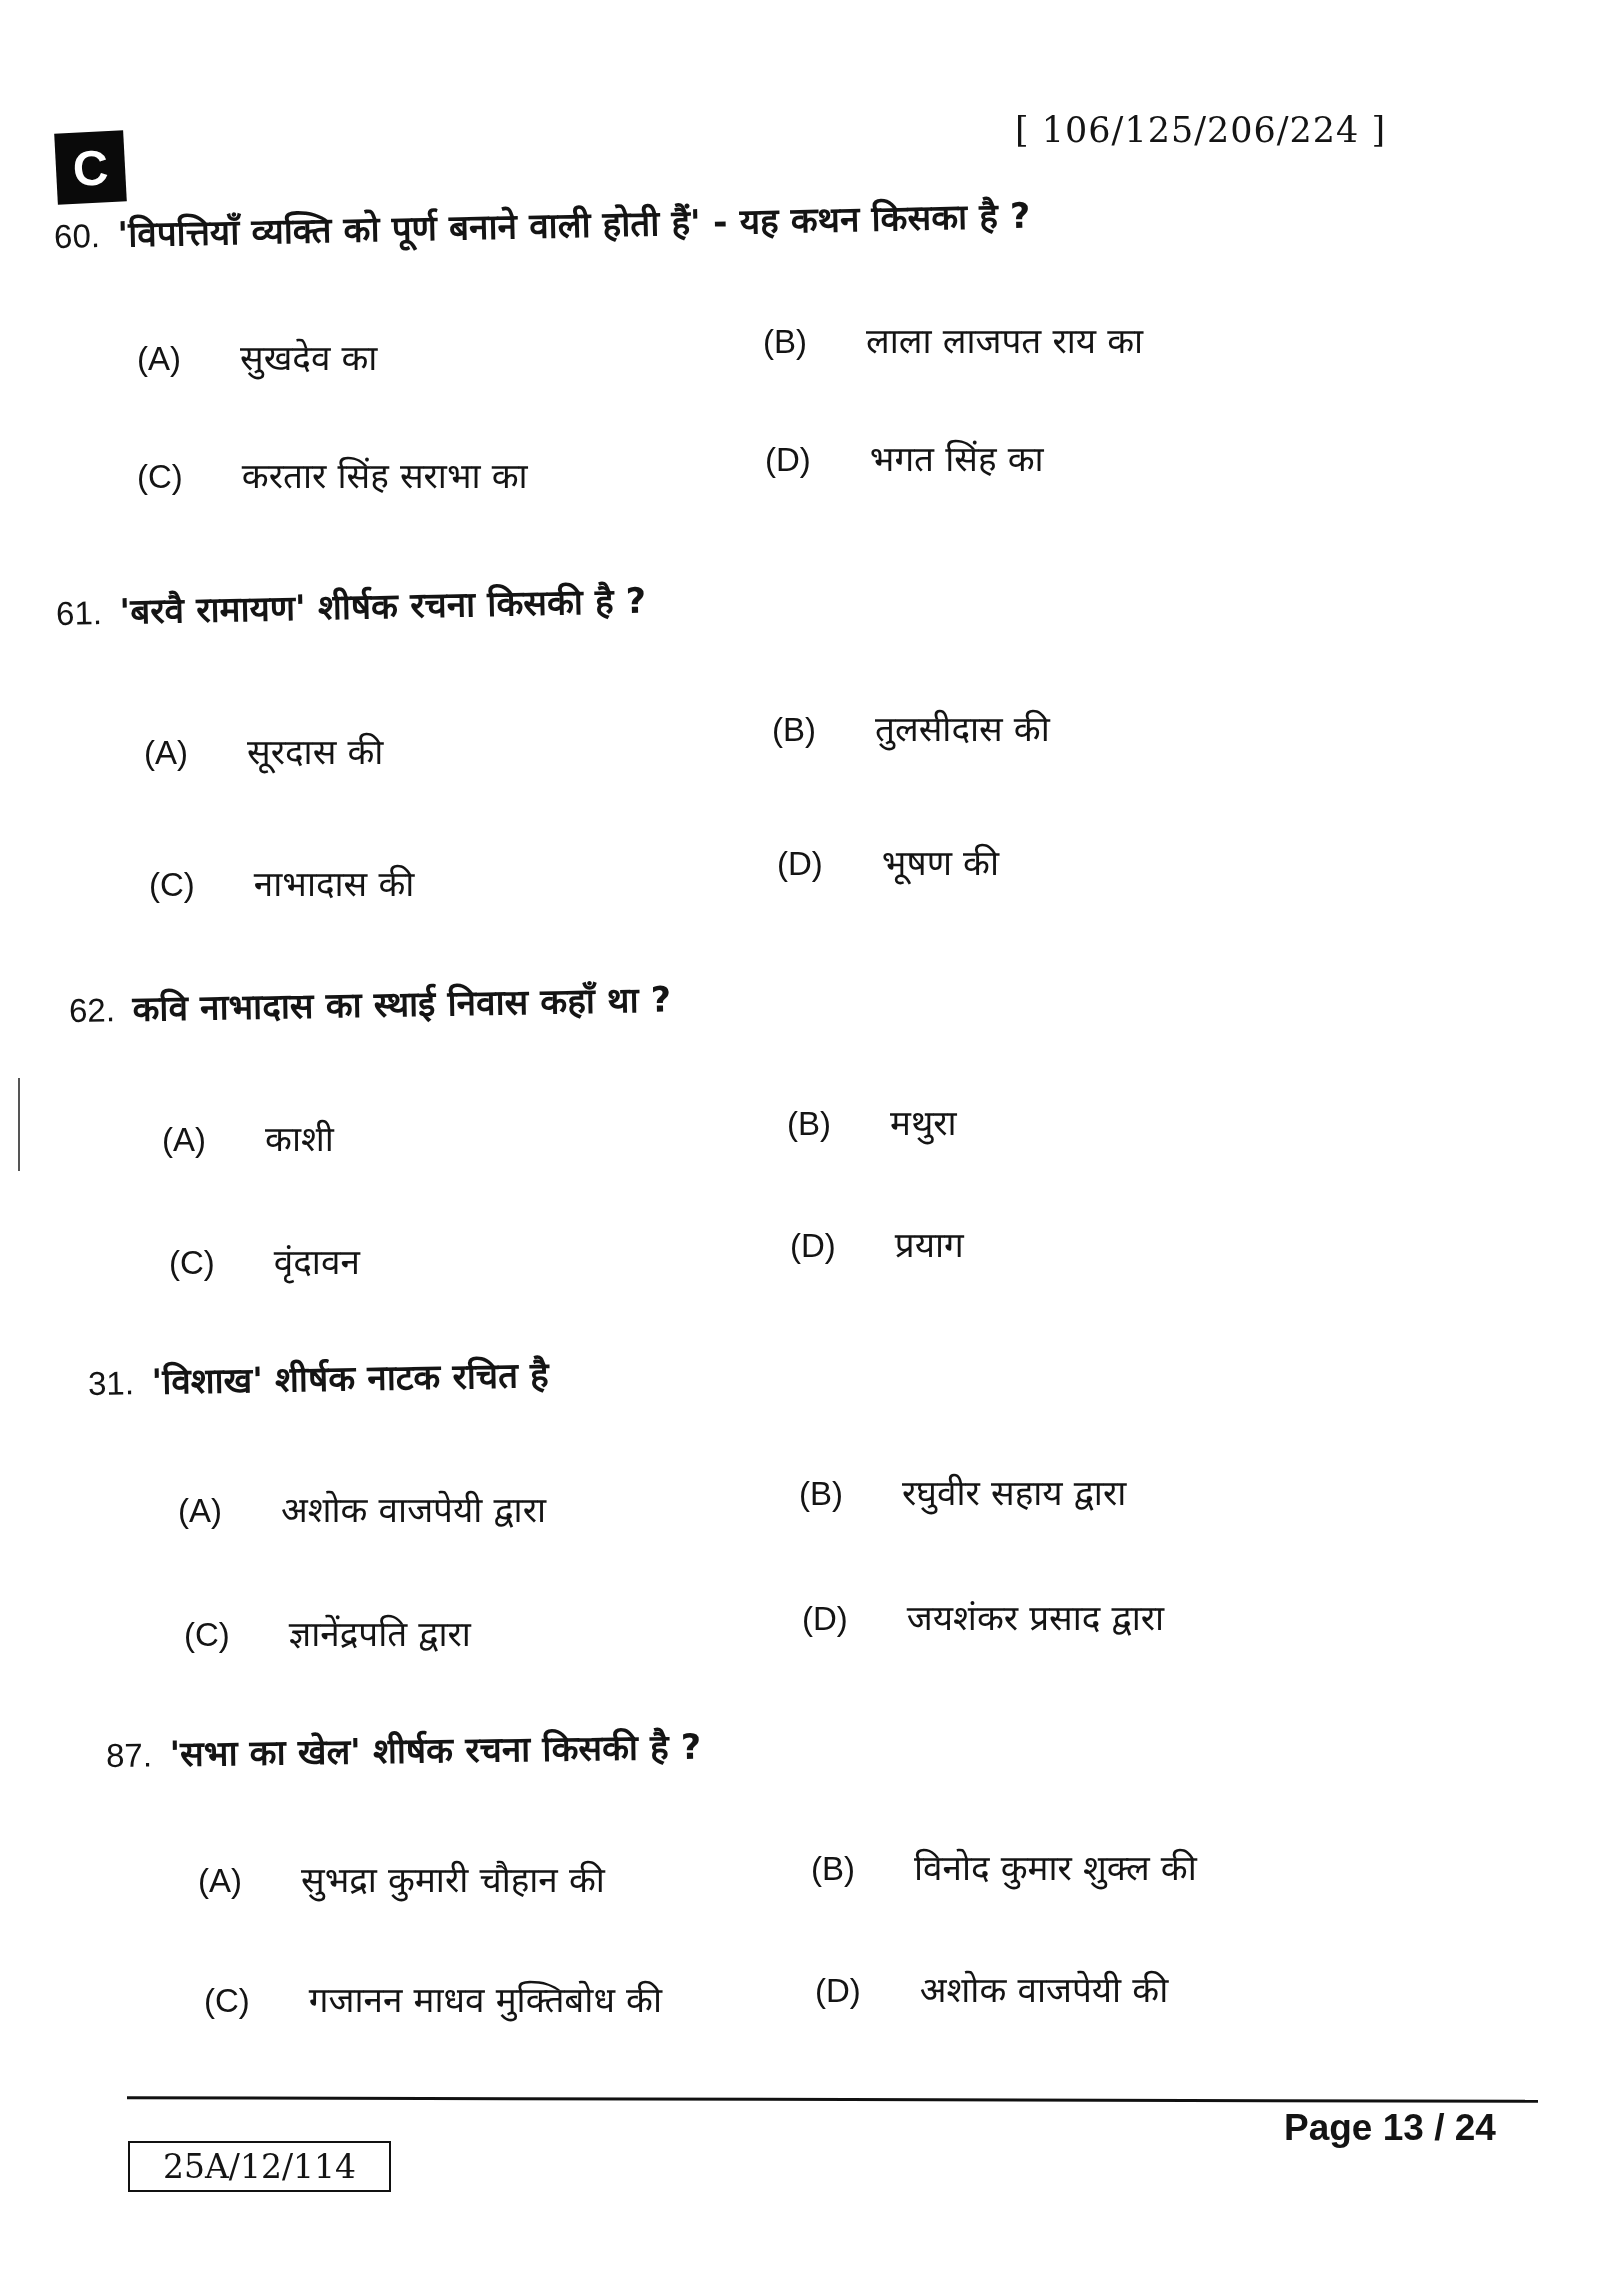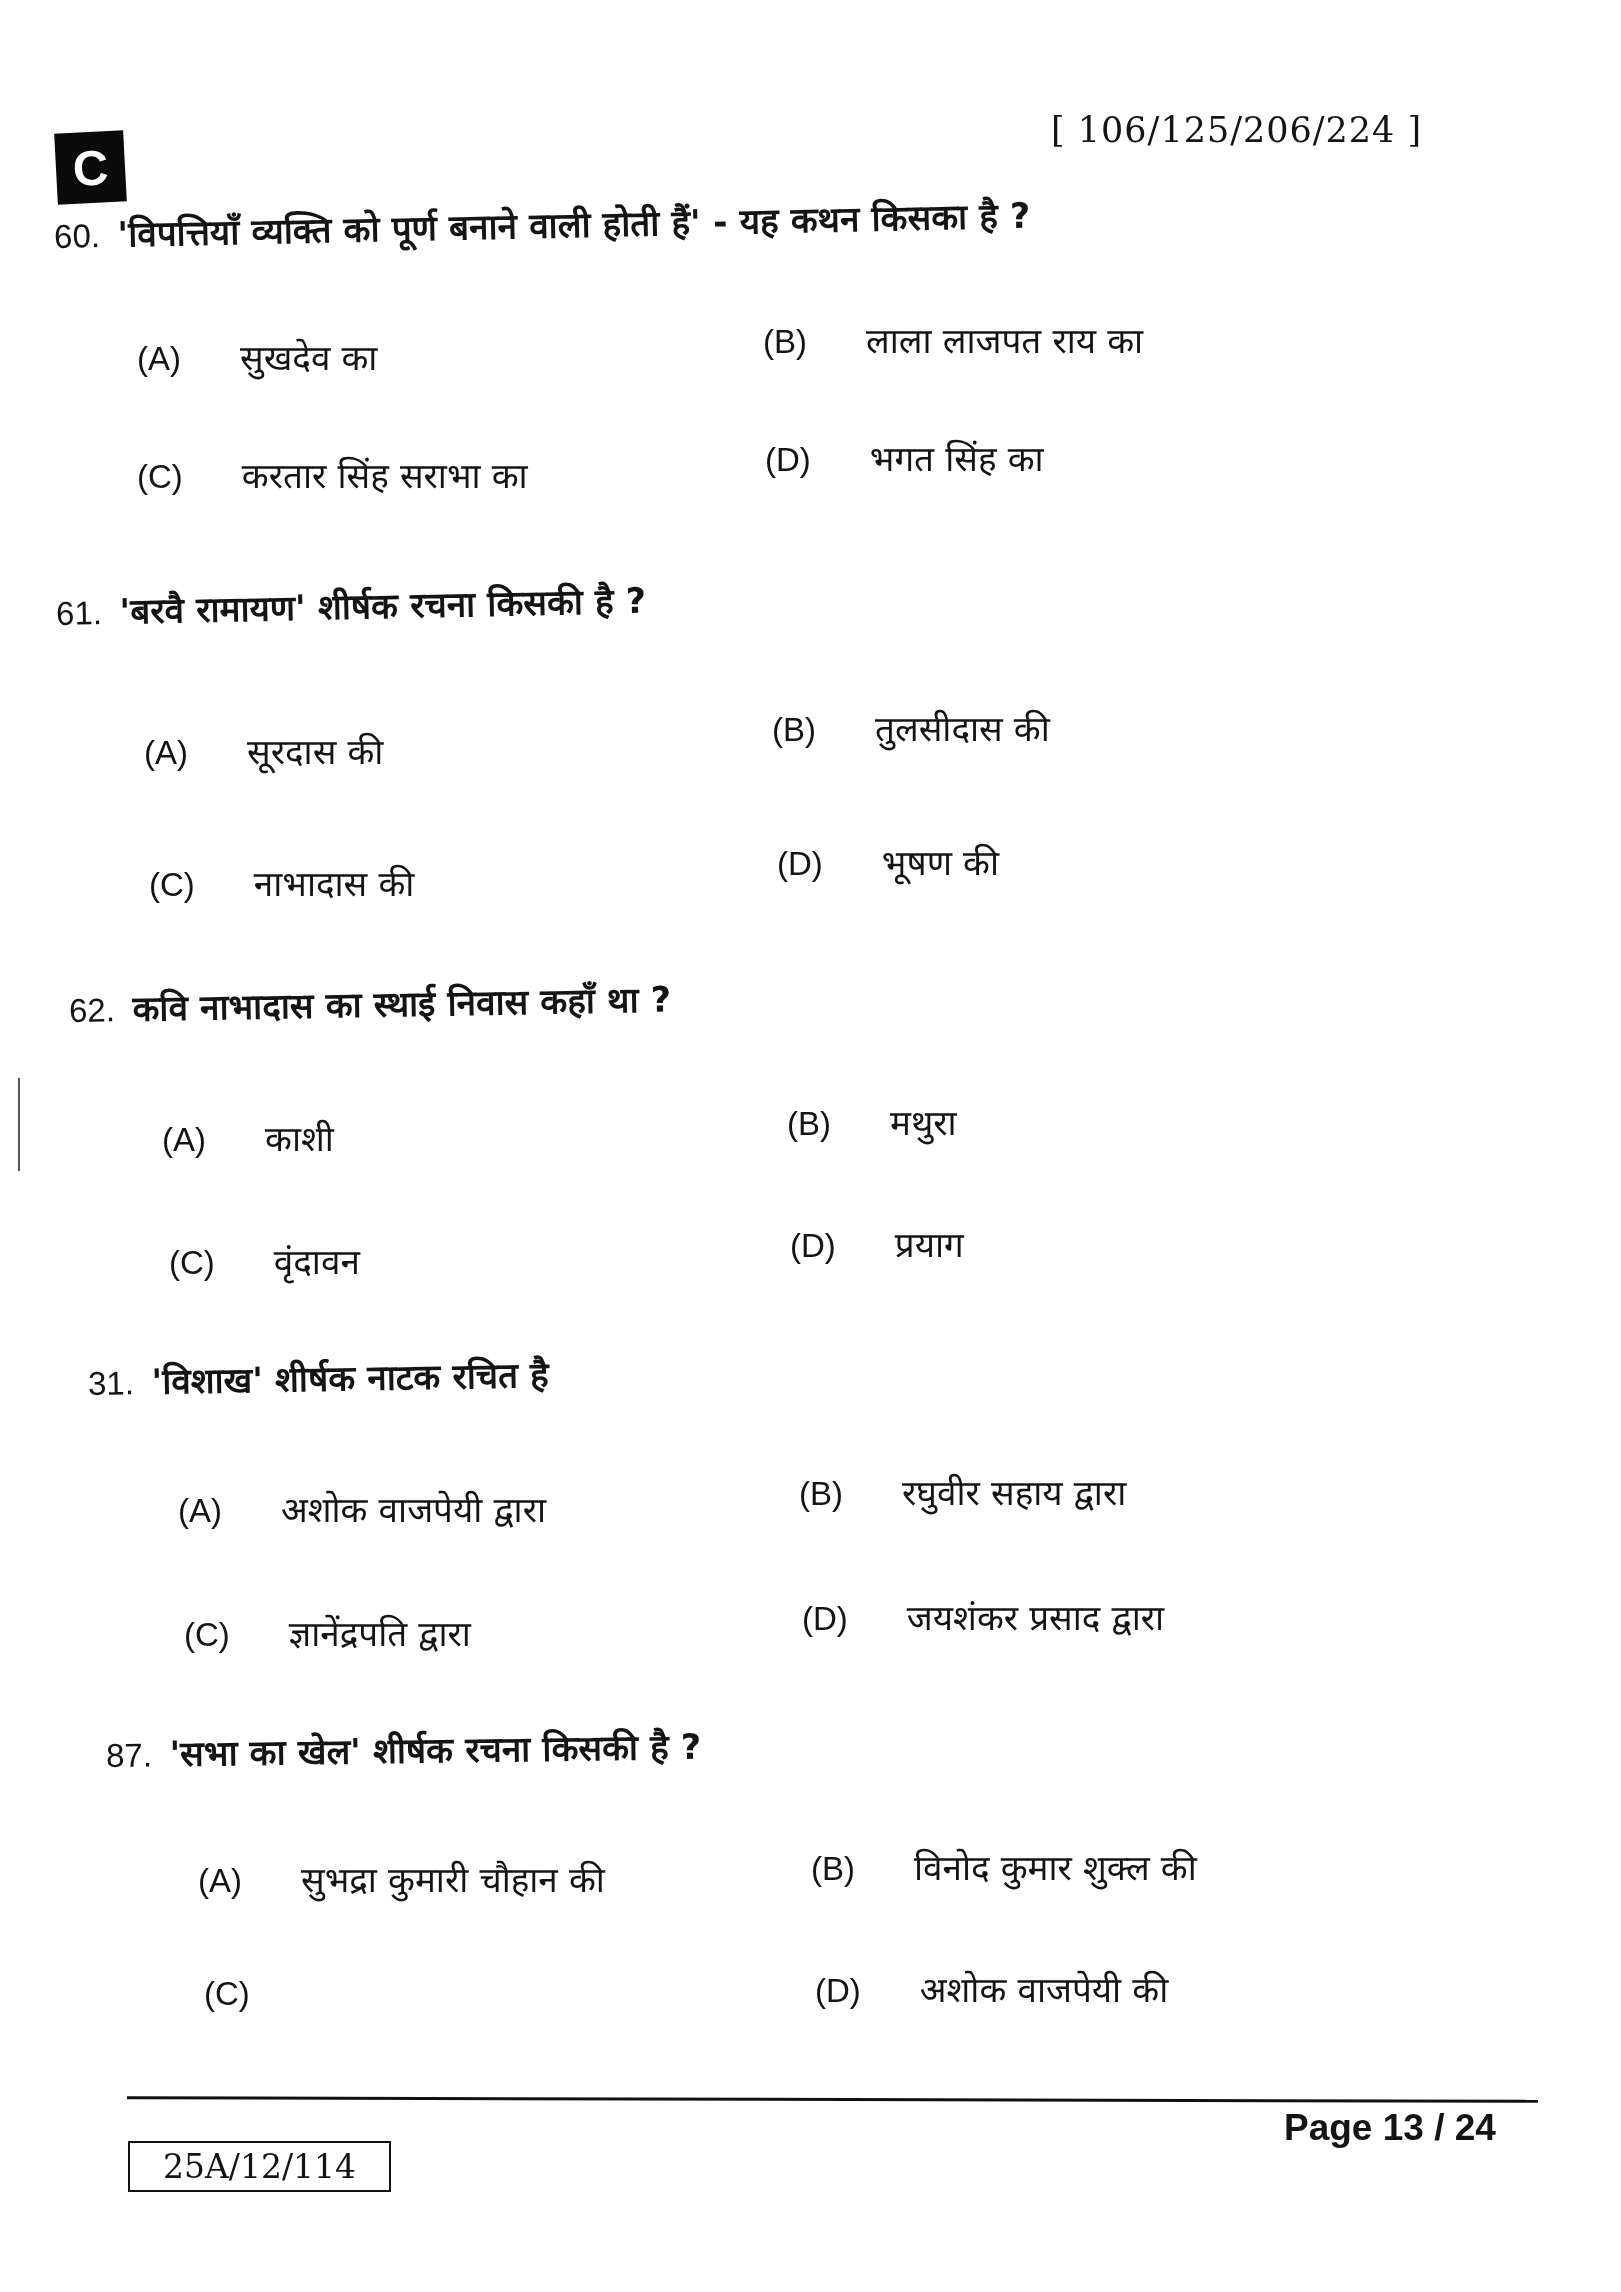--- a/index.html
+++ b/index.html
@@ -2,21 +2,21 @@
 <html><head>
 <meta charset="utf-8">
 <style>
   html, body { margin:0; padding:0; background:#ffffff; }
   body { width:1621px; height:2293px; position:relative; overflow:hidden;
          font-family:"DejaVu Sans", sans-serif; color:#141414; }
   .abs { position:absolute; }
   .badge { left:56px; top:132px; width:69px; height:71px; background:#0a0a0a; color:#fff;
            font-family:"Liberation Sans", sans-serif; font-weight:bold; font-size:49px;
            display:flex; align-items:center; justify-content:center; transform:rotate(-3deg); }
-  .code { left:1051px; top:110px; font-family:"DejaVu Serif", serif; font-size:35px; letter-spacing:1px; }
+  .code { left:1015px; top:110px; font-family:"DejaVu Serif", serif; font-size:35px; letter-spacing:1px; }
   .qnum { font-family:"Liberation Sans", sans-serif; font-size:33px; }
   .qtext { font-size:35px; font-weight:bold; }
   .opt-label { font-family:"Liberation Sans", sans-serif; font-size:33px; }
   .opt-text { font-size:35px; font-weight:normal; }
   .question { position:absolute; left:0; top:0; width:1621px; }
   .qline { position:absolute; display:flex; align-items:baseline; gap:17.6px; white-space:nowrap; }
   .opt { position:absolute; display:flex; align-items:baseline; gap:59px; white-space:nowrap; }
   .rule { left:127px; top:2098px; width:1411px; height:2.9px; background:#111; transform:rotate(0.15deg); }
   .footbox { left:128px; top:2104px; width:263px; height:51px; border:2.9px solid #111;
              font-family:"DejaVu Serif", serif; font-size:33px; display:flex; align-items:center;
@@ -131,20 +131,21 @@
   <div class="opt" style="left:198px;top:1855px;">
     <span class="opt-label">(A)</span>
     <span class="opt-text">सुभद्रा कुमारी चौहान की</span>
   </div>
   <div class="opt" style="left:811px;top:1843px;">
     <span class="opt-label">(B)</span>
     <span class="opt-text">विनोद कुमार शुक्ल की</span>
   </div>
   <div class="opt" style="left:204px;top:1975px;">
     <span class="opt-label">(C)</span>
+    <span class="opt-text">गजानन माधव मुक्तिबोध की</span>
   </div>
   <div class="opt" style="left:815px;top:1965px;">
     <span class="opt-label">(D)</span>
     <span class="opt-text">अशोक वाजपेयी की</span>
   </div>
 </section>
 
 <div class="abs rule"></div>
 <div class="abs footbox">25A/12/114</div>
 <div class="abs pagenum">Page 13 / 24</div>

